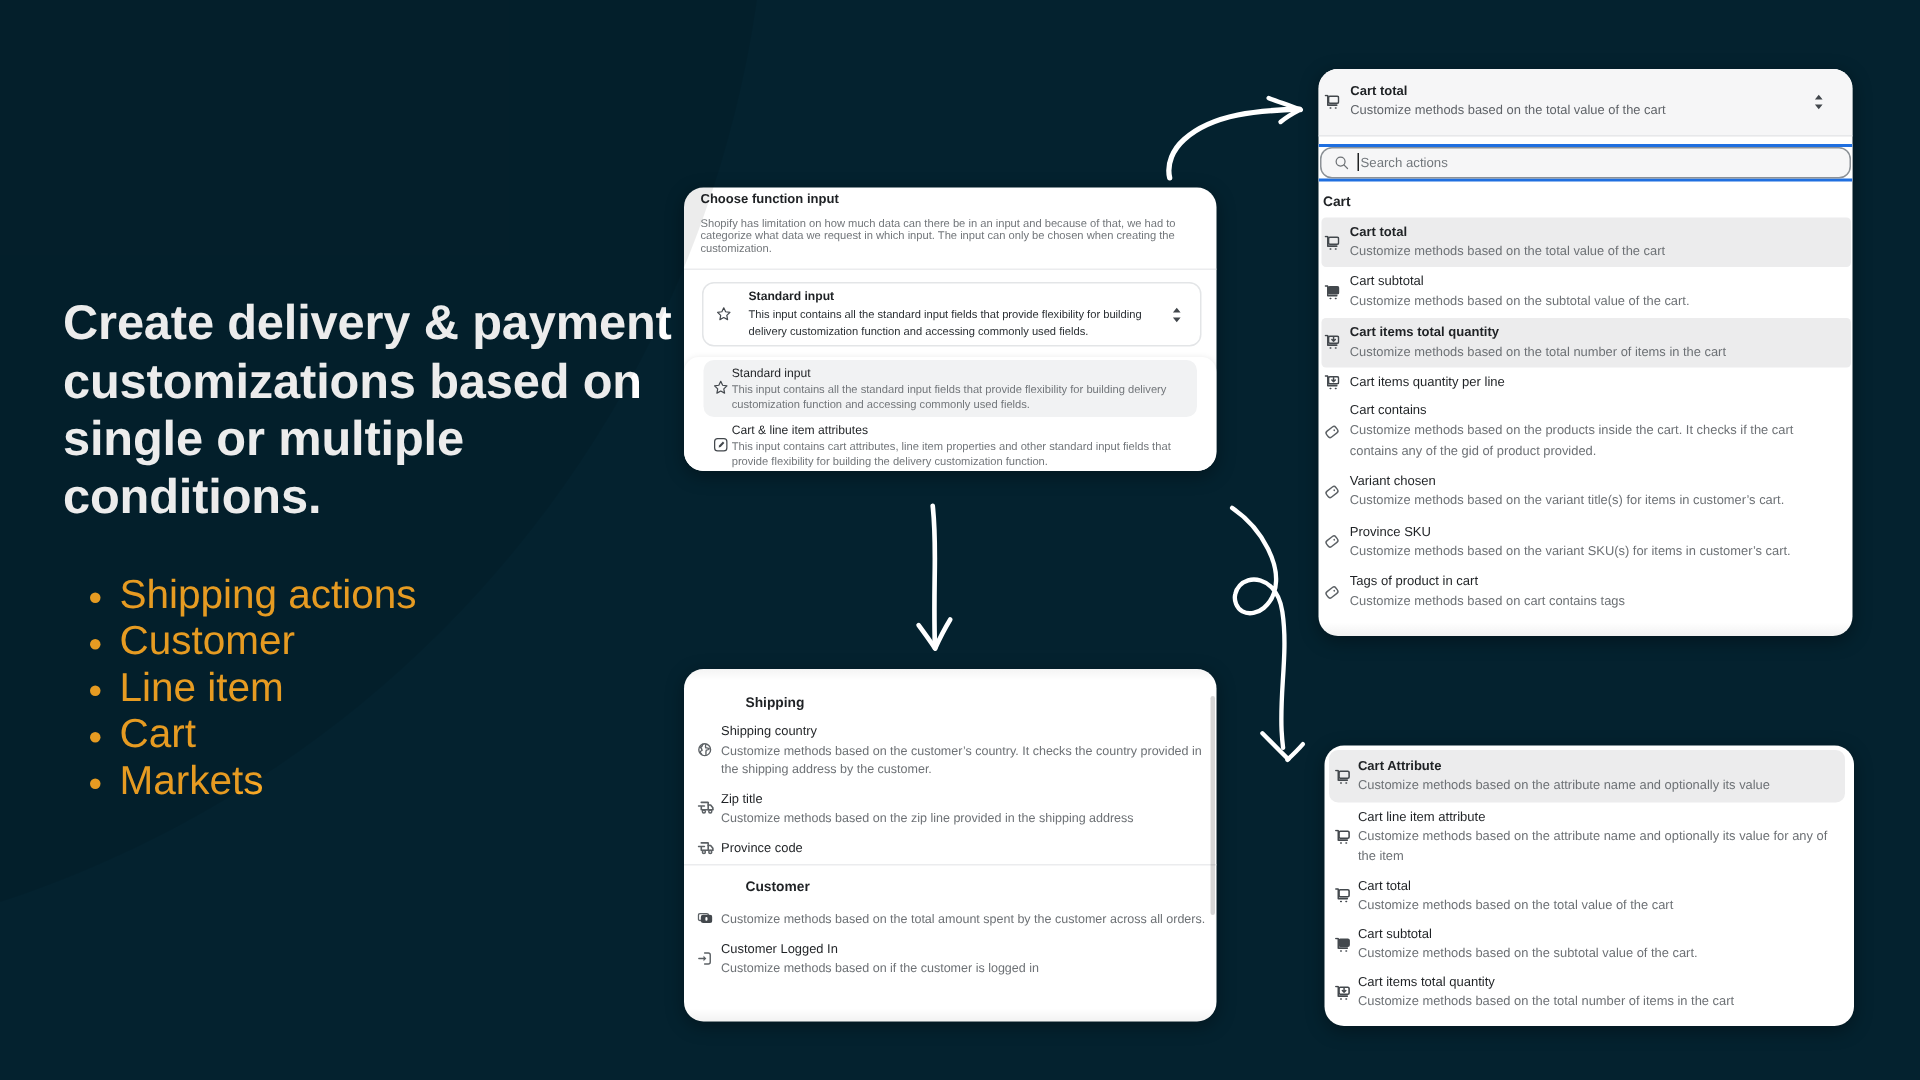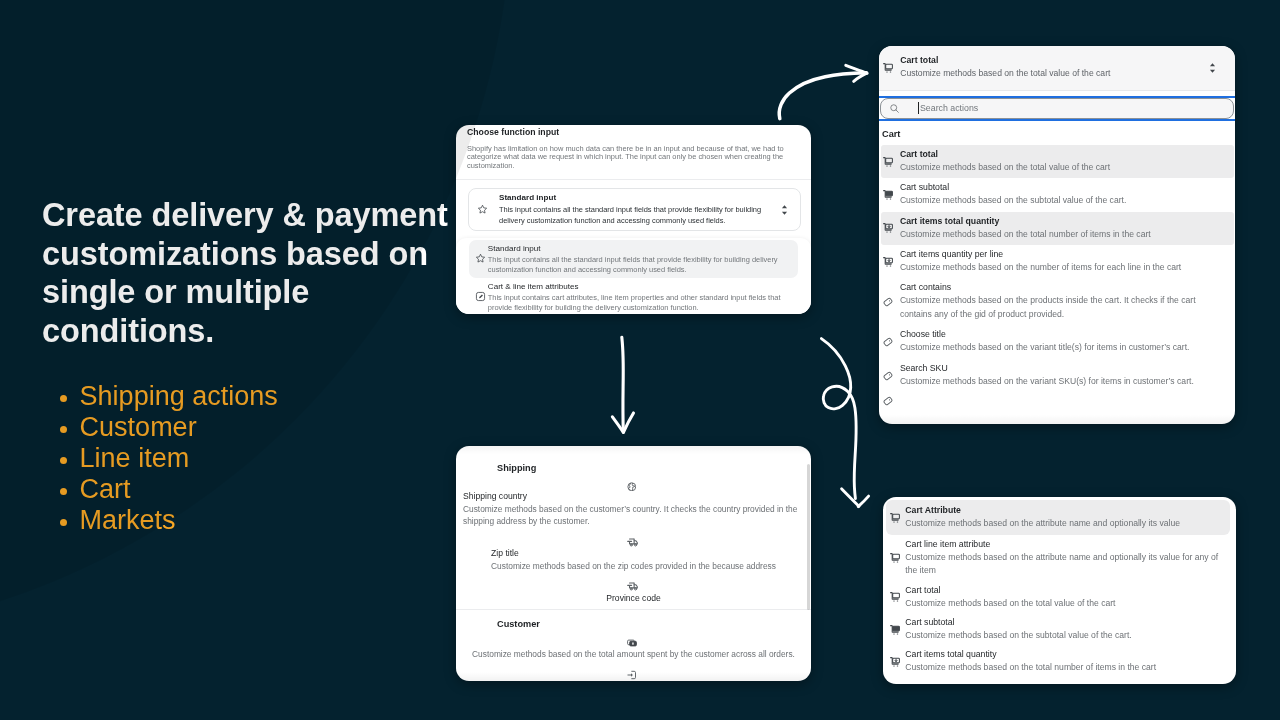--- a/index.html
+++ b/index.html
@@ -68,37 +68,37 @@
       background:linear-gradient(to bottom, rgba(0,0,0,0.045), rgba(0,0,0,0));}
   .scroll-shadow-bot{position:absolute;left:0;bottom:0;right:0;height:9px;pointer-events:none;
       background:linear-gradient(to top, rgba(0,0,0,0.05), rgba(0,0,0,0));}
   .mini-scrollbar{position:absolute;right:1.5px;width:2.4px;border-radius:2px;
       background:rgba(0,0,0,0.16);pointer-events:none;}
 
   
   #panel-ship{left:456px;top:446px;width:355px;height:235px;padding:0;}
   #panel-ship .sect-head{padding:15.5px 0 3.5px 9px;margin-left:32px;}
   #panel-ship .hr + .sect-head{padding-top:8px;}
-  #panel-ship .row{padding:4.5px 7px 4.5px 7px;flex-direction:column;}
+  #panel-ship .row{padding:4.5px 7px 4.5px 7px;}
   #panel-ship .row .ico{width:15.5px;padding-left:2.2px;}
   #panel-ship .row .r2{font-size:8.35px;line-height:12.3px;}
   #panel-ship .row .r1{font-size:8.6px;line-height:11.5px;}
 
   
   #panel-cart{left:879px;top:46px;width:356px;height:378px;}
   .cart-head{background:#f6f6f7;height:45px;box-sizing:border-box;padding:0 10px 0 3px;
              display:flex;align-items:center;border-bottom:1px solid #e7e8ea;}
   .cart-head .ico{width:19px;}
   .cart-head .body{flex:1;}
   .cart-head .t1{font-size:8.7px;font-weight:700;color:#1f2225;line-height:11.5px;}
   .cart-head .t2{font-size:8.6px;color:#5f6368;line-height:13.6px;margin-top:0.5px;}
   .search-wrap{margin-top:5px;background:#fff;border-top:2px solid #1f6fe0;
                border-bottom:2px solid #1f6fe0;padding:0;}
   .search-box{margin:0 1px;border:1px solid #8c9196;border-radius:8px;background:#f6f6f7;
-              height:21px;box-sizing:border-box;display:flex;align-items:center;padding:0 8px;gap:20px;}
+              height:21px;box-sizing:border-box;display:flex;align-items:center;padding:0 8px;gap:7px;}
   .search-box .ph{font-size:8.8px;color:#72777c;position:relative;line-height:11px;}
   .search-box .caret{position:absolute;left:-2.5px;top:-1px;width:1px;height:12px;background:#202223;}
 
   
   #panel-attr{left:883px;top:497.3px;width:353px;height:184px;padding:2.8px 0 0 0;}
   #panel-attr .row:first-child{padding-top:5px;padding-bottom:4.5px;}
   #panel-attr .row{padding:3.4px 6px 3.4px 4px;margin:0 6.3px 0 2.7px;border-radius:6px;justify-content:flex-end;}
   #panel-attr .row .ico{width:15.5px;}
 
   
@@ -193,21 +193,21 @@
                 <path d="M12.4 3.6v8.3"></path>
                 <path d="M4.4 8.6v3.3h13.2"></path>
                 <path d="M12.4 6.4h2.8l2.6 3.2v2.3"></path>
                 <circle cx="7.4" cy="13.9" r="1.75" stroke-width="1.7"></circle>
                 <circle cx="14.8" cy="13.9" r="1.75" stroke-width="1.7"></circle>
               </g>
             </svg>
           </span>
           <span class="body">
             <span class="r1" style="display:block">Zip title</span>
-            <span class="r2" style="display:block">Customize methods based on the zip codes provided in the because address</span>
+            <span class="r2" style="display:block">Customize methods based on the zip line provided in the shipping address</span>
           </span>
         </div>
         <div class="row">
           <span class="ico">
             <svg width="11.5" height="11.5" viewBox="0 0 20 20">
               <g stroke="#5c6165" stroke-width="1.9" fill="none" stroke-linecap="round" stroke-linejoin="round">
                 <path d="M4.4 3.4H11.8"></path>
                 <path d="M1.2 7.6H8"></path>
                 <path d="M12.4 3.6v8.3"></path>
                 <path d="M4.4 8.6v3.3h13.2"></path>
@@ -340,21 +340,20 @@
               <path d="M1.2 1.3H3.9" stroke="#43484d" stroke-width="2.2" stroke-linecap="round"></path>
               <rect x="5.4" y="2.3" width="13.4" height="9.4" rx="1.7" fill="none" stroke="#43484d" stroke-width="2.1"></rect>
               <path d="M4.4 1.9v12.3" stroke="#43484d" stroke-width="2.1" stroke-linecap="round"></path>
               <path d="M5.4 14.2h11" stroke="#43484d" stroke-width="2.1" stroke-linecap="round"></path>
               <path d="M7.7 18h.6M14.7 18h.6" stroke="#43484d" stroke-width="2.2" stroke-linecap="round"></path>
               <path d="M12.1 3.8v5.1m0 0 2.3-2.3M12.1 8.9 9.8 6.6" stroke="#43484d" stroke-width="2" stroke-linecap="round" stroke-linejoin="round" fill="none"></path>
             </svg>
           </span>
           <span class="body">
             <span class="r1" style="display:block">Cart items quantity per line</span>
-            <span class="r2" style="display:block">Customize methods based on the number of items for each line in the cart</span>
           </span>
         </div>
         <div class="row">
           <span class="ico">
             <svg width="10" height="10" viewBox="0 0 20 20">
               <g transform="rotate(-38 10 10)">
                 <rect x="2.2" y="5.1" width="15.6" height="9.8" rx="3.3" fill="none" stroke="#5c6165" stroke-width="1.9"></rect>
                 <circle cx="13.8" cy="10" r="1.15" fill="#5c6165"></circle>
               </g>
             </svg>
@@ -367,46 +366,50 @@
         <div class="row">
           <span class="ico">
             <svg width="10" height="10" viewBox="0 0 20 20">
               <g transform="rotate(-38 10 10)">
                 <rect x="2.2" y="5.1" width="15.6" height="9.8" rx="3.3" fill="none" stroke="#5c6165" stroke-width="1.9"></rect>
                 <circle cx="13.8" cy="10" r="1.15" fill="#5c6165"></circle>
               </g>
             </svg>
           </span>
           <span class="body">
-            <span class="r1" style="display:block">Choose title</span>
+            <span class="r1" style="display:block">Variant chosen</span>
             <span class="r2" style="display:block">Customize methods based on the variant title(s) for items in customer’s cart.</span>
           </span>
         </div>
         <div class="row">
           <span class="ico">
             <svg width="10" height="10" viewBox="0 0 20 20">
               <g transform="rotate(-38 10 10)">
                 <rect x="2.2" y="5.1" width="15.6" height="9.8" rx="3.3" fill="none" stroke="#5c6165" stroke-width="1.9"></rect>
                 <circle cx="13.8" cy="10" r="1.15" fill="#5c6165"></circle>
               </g>
             </svg>
           </span>
           <span class="body">
-            <span class="r1" style="display:block">Search SKU</span>
+            <span class="r1" style="display:block">Province SKU</span>
             <span class="r2" style="display:block">Customize methods based on the variant SKU(s) for items in customer’s cart.</span>
           </span>
         </div>
         <div class="row">
           <span class="ico">
             <svg width="10" height="10" viewBox="0 0 20 20">
               <g transform="rotate(-38 10 10)">
                 <rect x="2.2" y="5.1" width="15.6" height="9.8" rx="3.3" fill="none" stroke="#5c6165" stroke-width="1.9"></rect>
                 <circle cx="13.8" cy="10" r="1.15" fill="#5c6165"></circle>
               </g>
             </svg>
+          </span>
+          <span class="body">
+            <span class="r1" style="display:block">Tags of product in cart</span>
+            <span class="r2" style="display:block">Customize methods based on cart contains tags</span>
           </span>
         </div>
       </div>
     <div class="scroll-shadow-bot"></div>
   </div>
 
   <div class="panel" id="panel-attr">
     <div id="attr-body">
         <div class="row hl">
           <span class="ico">

